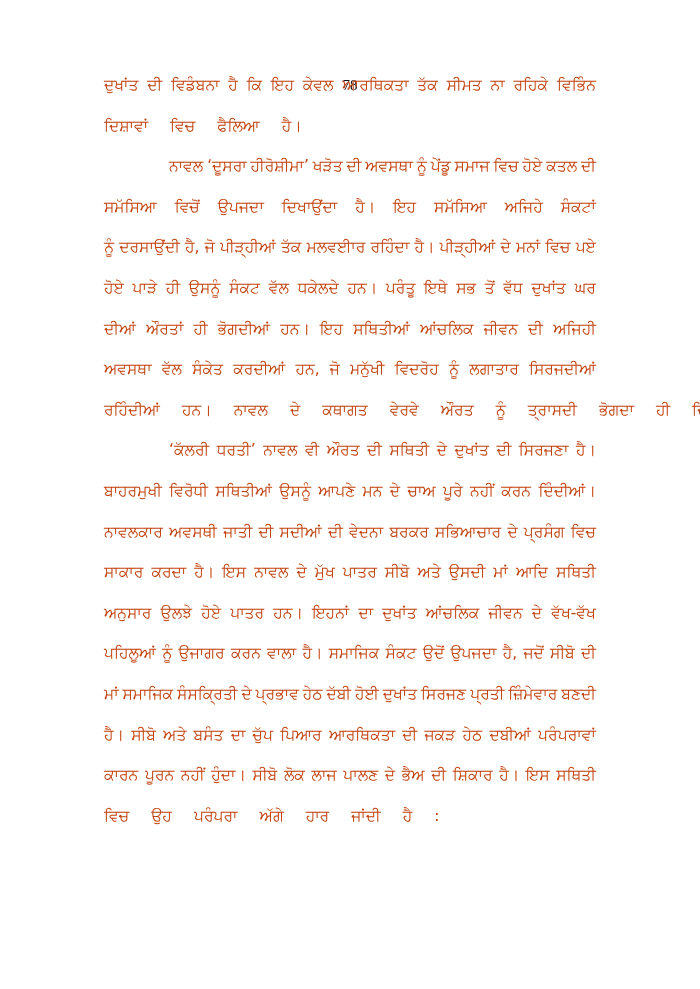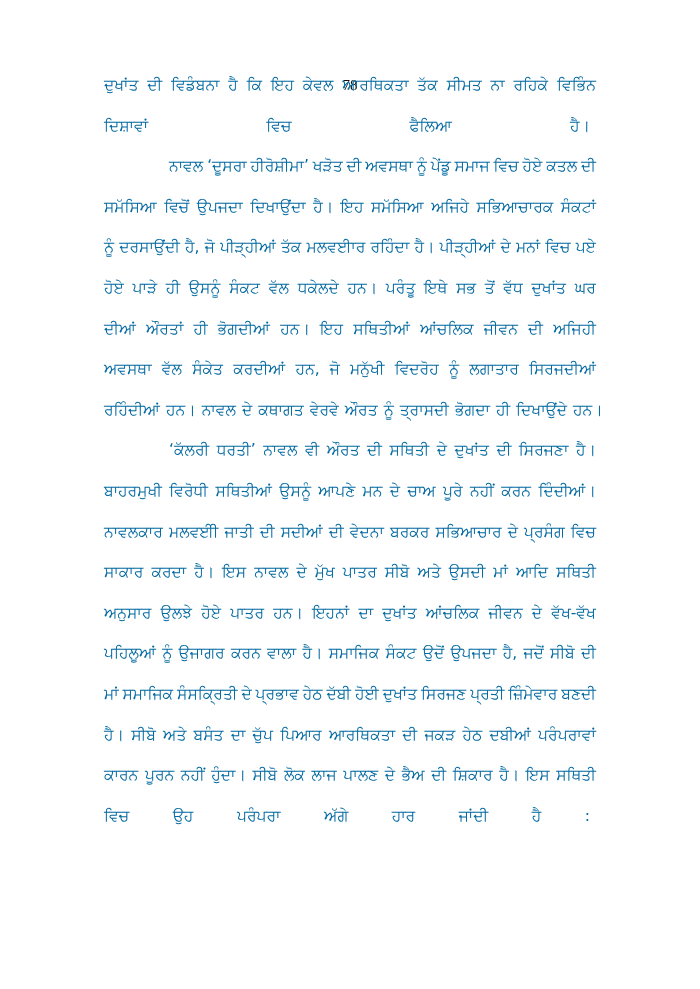--- a/index.html
+++ b/index.html
@@ -26,33 +26,33 @@
       color: #111;
       margin-top: 34px;
     }
     .body-text {
       position: absolute;
       top: 70px;
       left: 104px;
       width: 492px;
       font-family: "DejaVu Sans", "Liberation Sans", sans-serif;
       font-size: 15.5px;
-      color: #0369a1;
+      color: #c2410c;
     }
     .line {
       height: 40.6px;
       line-height: 30px;
       white-space: nowrap;
       display: flex;
       justify-content: space-between;
       overflow: visible;
     }
     .line.last {
-      justify-content: space-between;
-      gap: 0;
+      justify-content: flex-start;
+      gap: 16px;
     }
     .line.last .w { margin-right: 6px; }
     .line.indent { padding-left: 65px; }
     .w { display: inline-block; }
   </style>
 </head>
 <body>
 
 <div class="page-number">78</div>
 
@@ -98,21 +98,20 @@
       </div>
       <div class="line">
         <span class="w">ਸਮੱਸਿਆ</span>
         <span class="w">ਵਿਚੋਂ</span>
         <span class="w">ਉਪਜਦਾ</span>
         <span class="w">ਦਿਖਾਉਂਦਾ</span>
         <span class="w">ਹੈ।</span>
         <span class="w">ਇਹ</span>
         <span class="w">ਸਮੱਸਿਆ</span>
         <span class="w">ਅਜਿਹੇ</span>
-        <span class="w">ਸਭਿਆਚਾਰਕ</span>
         <span class="w">ਸੰਕਟਾਂ</span>
       </div>
       <div class="line">
         <span class="w">ਨੂੰ</span>
         <span class="w">ਦਰਸਾਉਂਦੀ</span>
         <span class="w">ਹੈ,</span>
         <span class="w">ਜੋ</span>
         <span class="w">ਪੀੜ੍ਹੀਆਂ</span>
         <span class="w">ਤੱਕ</span>
         <span class="w">ਮਲਵਈਾਰ</span>
@@ -207,21 +206,21 @@
         <span class="w">ਮਨ</span>
         <span class="w">ਦੇ</span>
         <span class="w">ਚਾਅ</span>
         <span class="w">ਪੂਰੇ</span>
         <span class="w">ਨਹੀਂ</span>
         <span class="w">ਕਰਨ</span>
         <span class="w">ਦਿੰਦੀਆਂ।</span>
       </div>
       <div class="line">
         <span class="w">ਨਾਵਲਕਾਰ</span>
-        <span class="w">ਮਲਵਈੀ</span>
+        <span class="w">ਅਵਸਥੀ</span>
         <span class="w">ਜਾਤੀ</span>
         <span class="w">ਦੀ</span>
         <span class="w">ਸਦੀਆਂ</span>
         <span class="w">ਦੀ</span>
         <span class="w">ਵੇਦਨਾ</span>
         <span class="w">ਬਰਕਰ</span>
         <span class="w">ਸਭਿਆਚਾਰ</span>
         <span class="w">ਦੇ</span>
         <span class="w">ਪ੍ਰਸੰਗ</span>
         <span class="w">ਵਿਚ</span>

